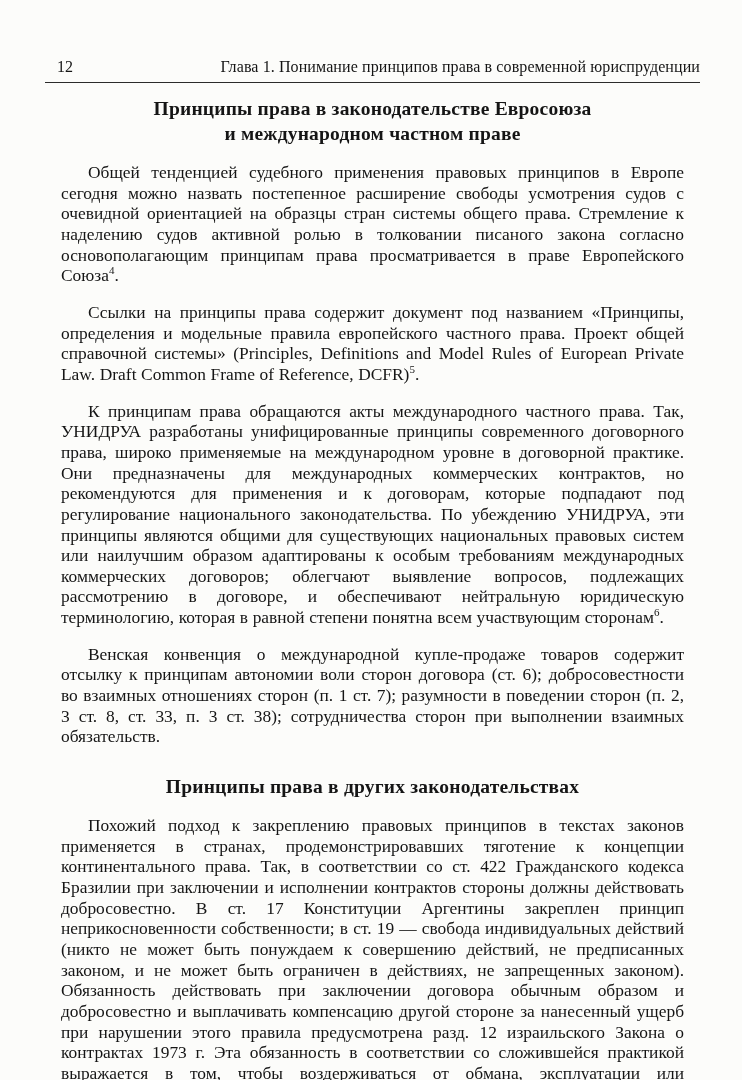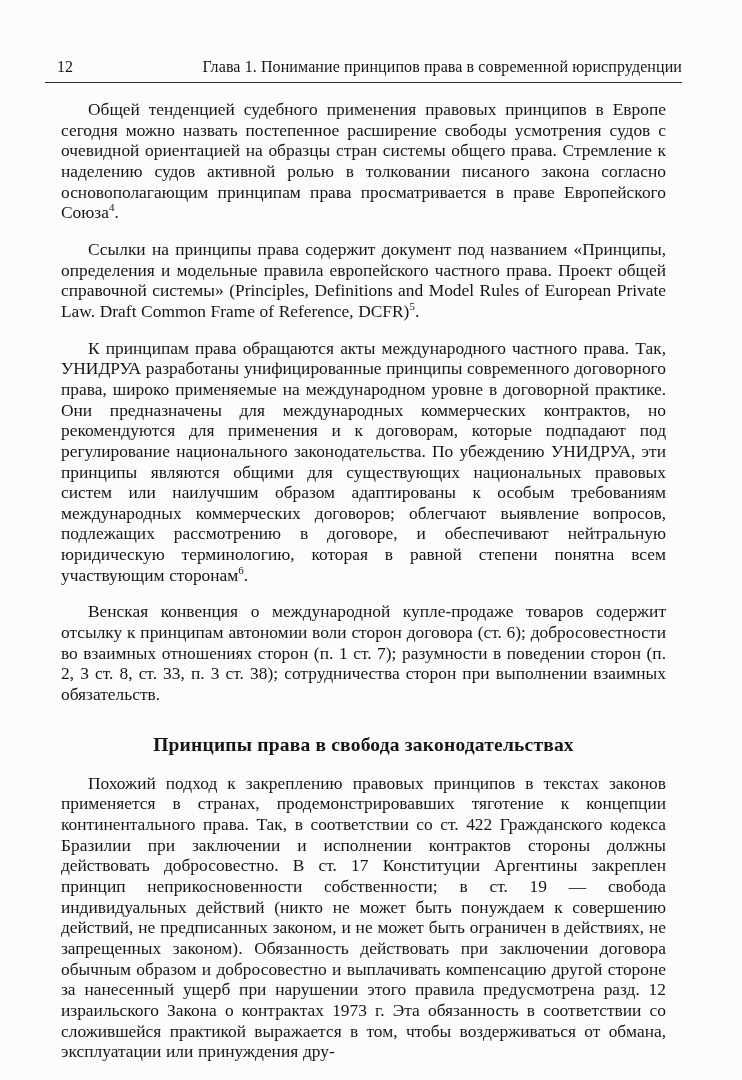--- a/index.html
+++ b/index.html
@@ -7,21 +7,21 @@
     padding: 0;
     background: #e8e8e6;
   }
   .page {
     position: relative;
     width: 742px;
     height: 1080px;
     margin: 0 auto;
     background: #fcfcfa;
     box-sizing: border-box;
-    padding: 57px 60px 0 45px;
+    padding: 57px 42px 0 45px;
     font-family: "Liberation Serif", "DejaVu Serif", serif;
     color: #151515;
     overflow: hidden;
   }
   .page-header {
     display: flex;
     justify-content: space-between;
     align-items: baseline;
     font-size: 16px;
     line-height: 20px;
@@ -65,29 +65,33 @@
 </head>
 <body>
 
 <div class="page">
 
   <div class="page-header">
     <span class="pagenum">12</span>
     <span class="running-head">Глава 1. Понимание принципов права в современной юриспруденции</span>
   </div>
 
+  <h1 class="section-heading">
+    <span>Принципы права в законодательстве Евросоюза</span><br>
+    <span>и международном частном праве</span>
+  </h1>
 
   <div class="body-copy">
     <p class="para">Общей тенденцией судебного применения правовых принципов в Европе сегодня можно назвать постепенное расширение свободы усмотрения судов с очевидной ориентацией на образцы стран системы общего права. Стремление к наделению судов активной ролью в толковании писаного закона согласно основополагающим принципам права просматривается в праве Европейского Союза<sup>4</sup>.</p>
     <p class="para">Ссылки на принципы права содержит документ под названием «Принципы, определения и модельные правила европейского частного права. Проект общей справочной системы» (Principles, Definitions and Model Rules of European Private Law. Draft Common Frame of Reference, DCFR)<sup>5</sup>.</p>
     <p class="para">К принципам права обращаются акты международного частного права. Так, УНИДРУА разработаны унифицированные принципы современного договорного права, широко применяемые на международном уровне в договорной практике. Они предназначены для международных коммерческих контрактов, но рекомендуются для применения и к договорам, которые подпадают под регулирование национального законодательства. По убеждению УНИДРУА, эти принципы являются общими для существующих национальных правовых систем или наилучшим образом адаптированы к особым требованиям международных коммерческих договоров; облегчают выявление вопросов, подлежащих рассмотрению в договоре, и обеспечивают нейтральную юридическую терминологию, которая в равной степени понятна всем участвующим сторонам<sup>6</sup>.</p>
     <p class="para">Венская конвенция о международной купле-продаже товаров содержит отсылку к принципам автономии воли сторон договора (ст. 6); добросовестности во взаимных отношениях сторон (п. 1 ст. 7); разумности в поведении сторон (п. 2, 3 ст. 8, ст. 33, п. 3 ст. 38); сотрудничества сторон при выполнении взаимных обязательств.</p>
   </div>
 
   <h2 class="section-heading second">
-    <span>Принципы права в свобода законодательствах</span>
+    <span>Принципы права в других законодательствах</span>
   </h2>
 
   <div class="body-copy" style="margin-top:0">
     <p class="para">Похожий подход к закреплению правовых принципов в текстах законов применяется в странах, продемонстрировавших тяготение к концепции континентального права. Так, в соответствии со ст. 422 Гражданского кодекса Бразилии при заключении и исполнении контрактов стороны должны действовать добросовестно. В ст. 17 Конституции Аргентины закреплен принцип неприкосновенности собственности; в ст. 19 — свобода индивидуальных действий (никто не может быть понуждаем к совершению действий, не предписанных законом, и не может быть ограничен в действиях, не запрещенных законом). Обязанность действовать при заключении договора обычным образом и добросовестно и выплачивать компенсацию другой стороне за нанесенный ущерб при нарушении этого правила предусмотрена разд. 12 израильского Закона о контрактах 1973 г. Эта обязанность в соответствии со сложившейся практикой выражается в том, чтобы воздерживаться от обмана, эксплуатации или принуждения дру-</p>
   </div>
 
 </div>
 
 </body></html>

